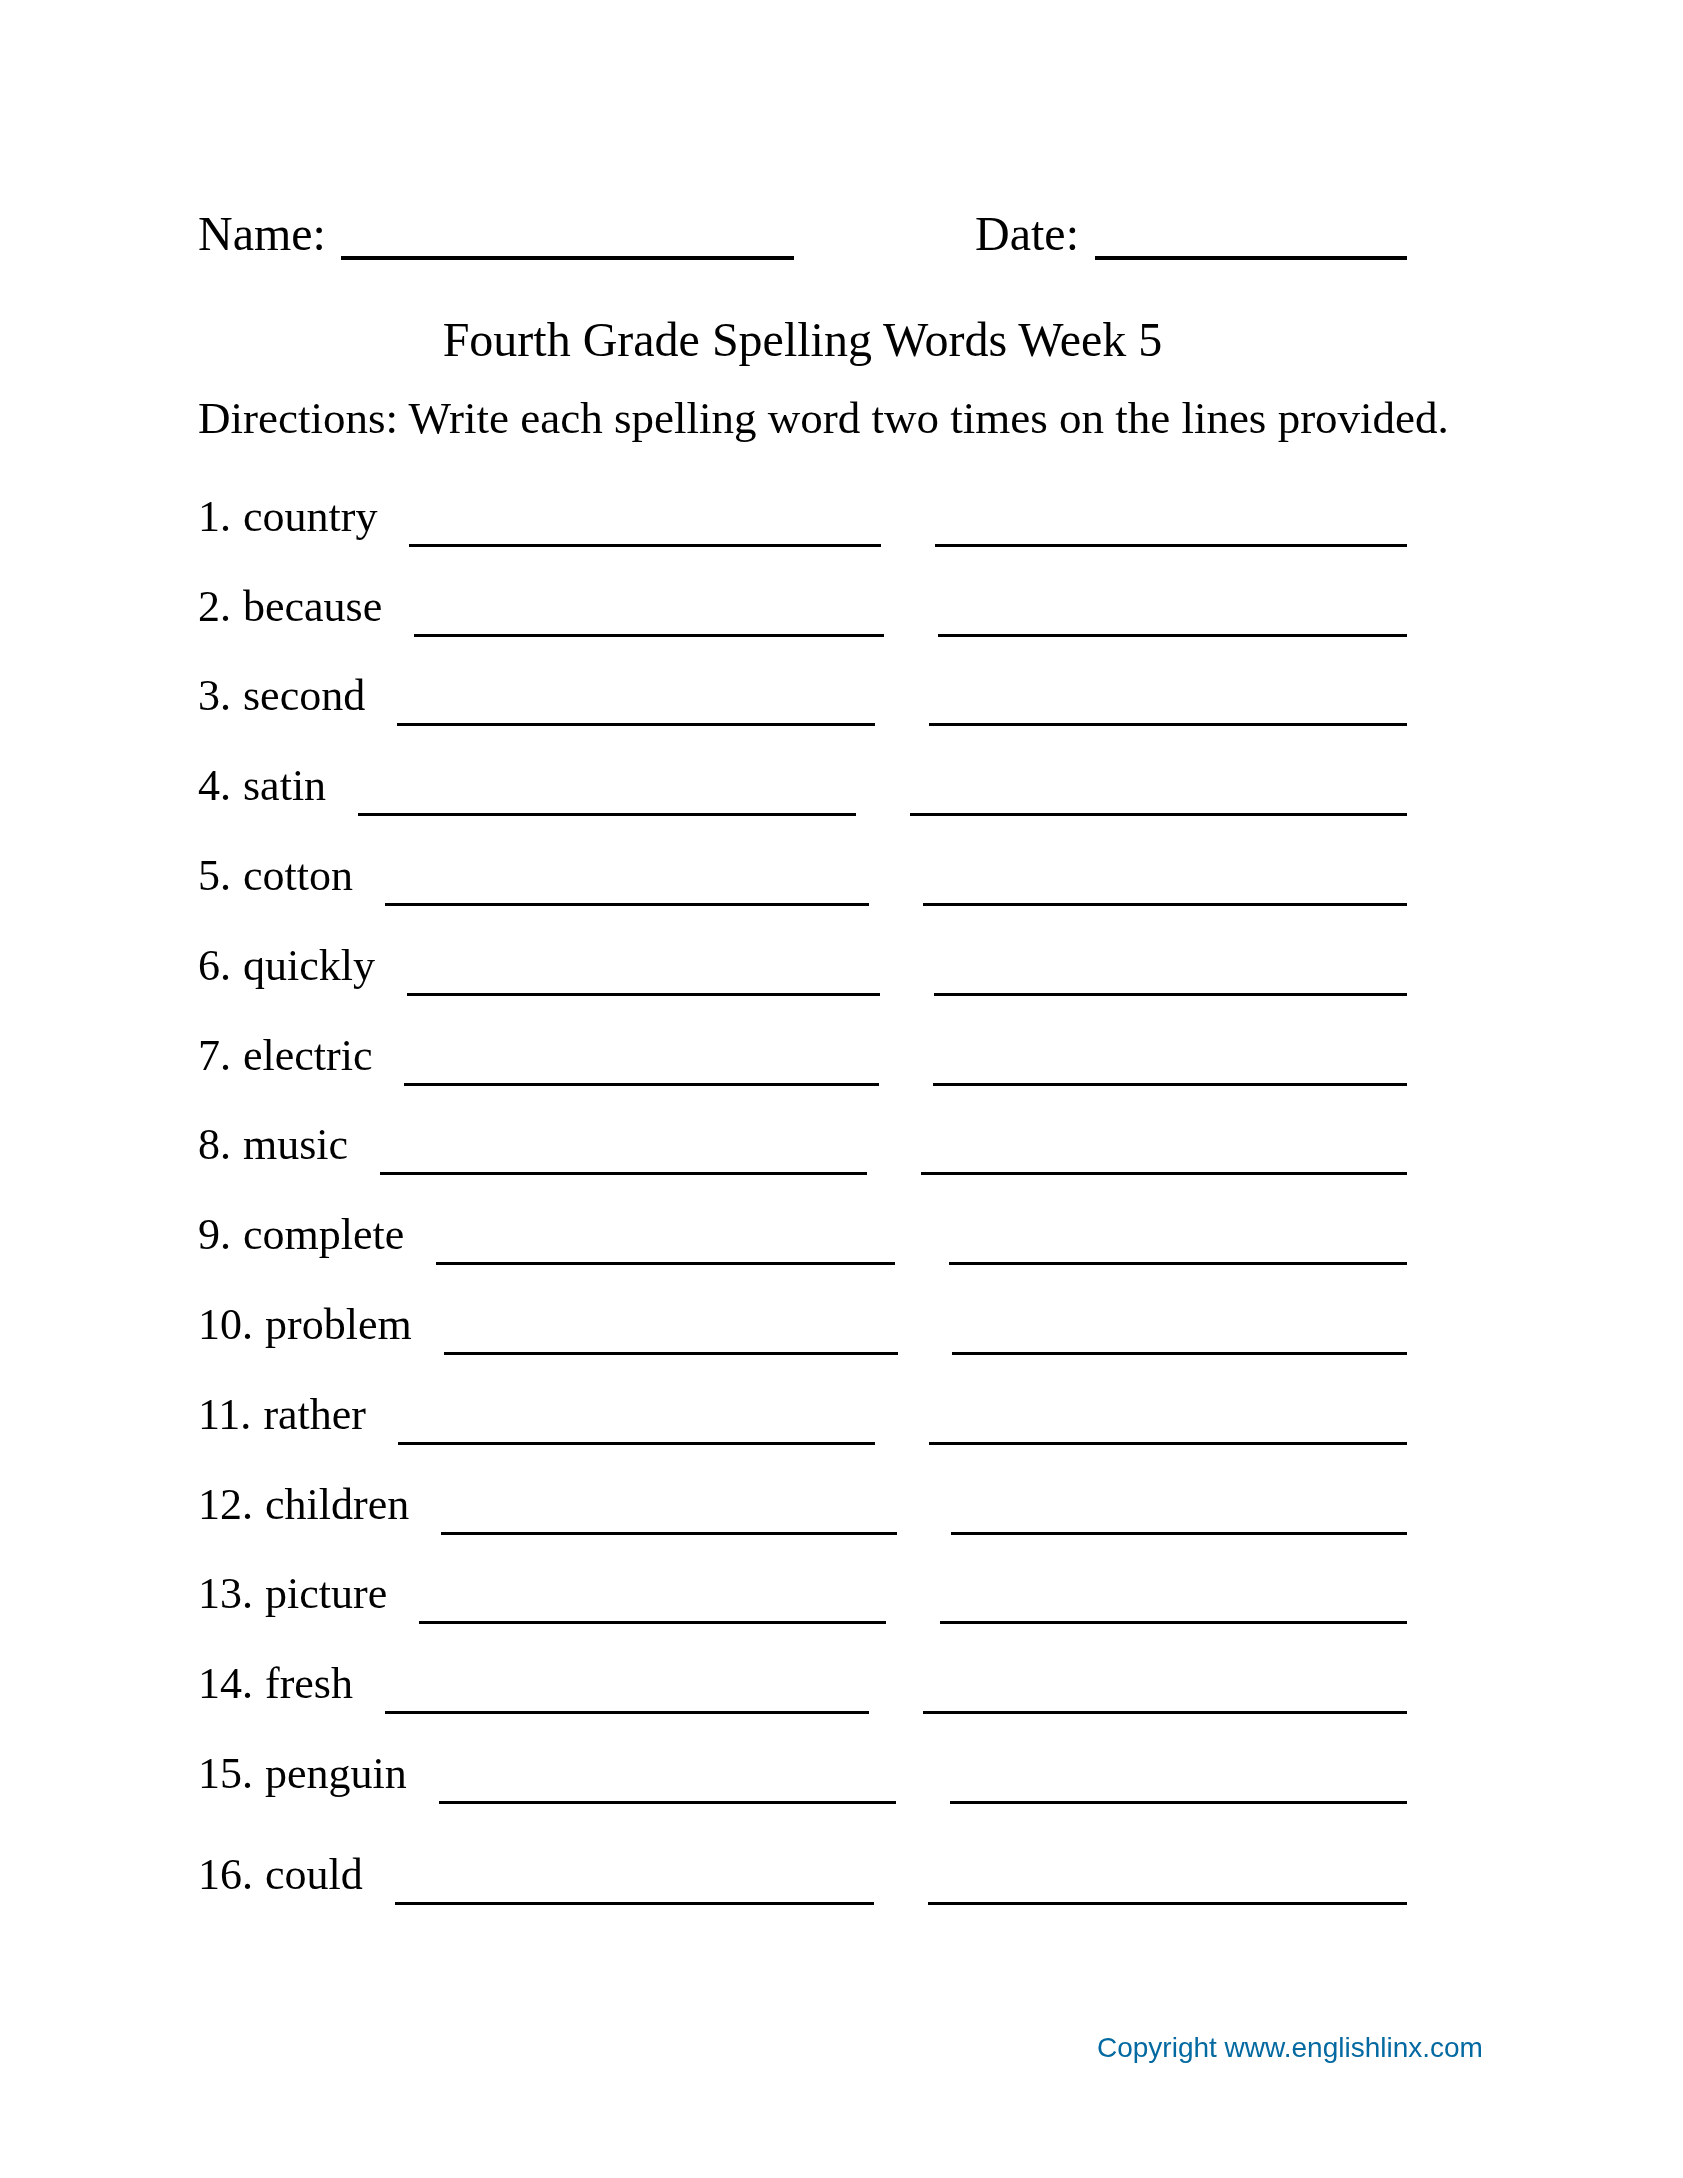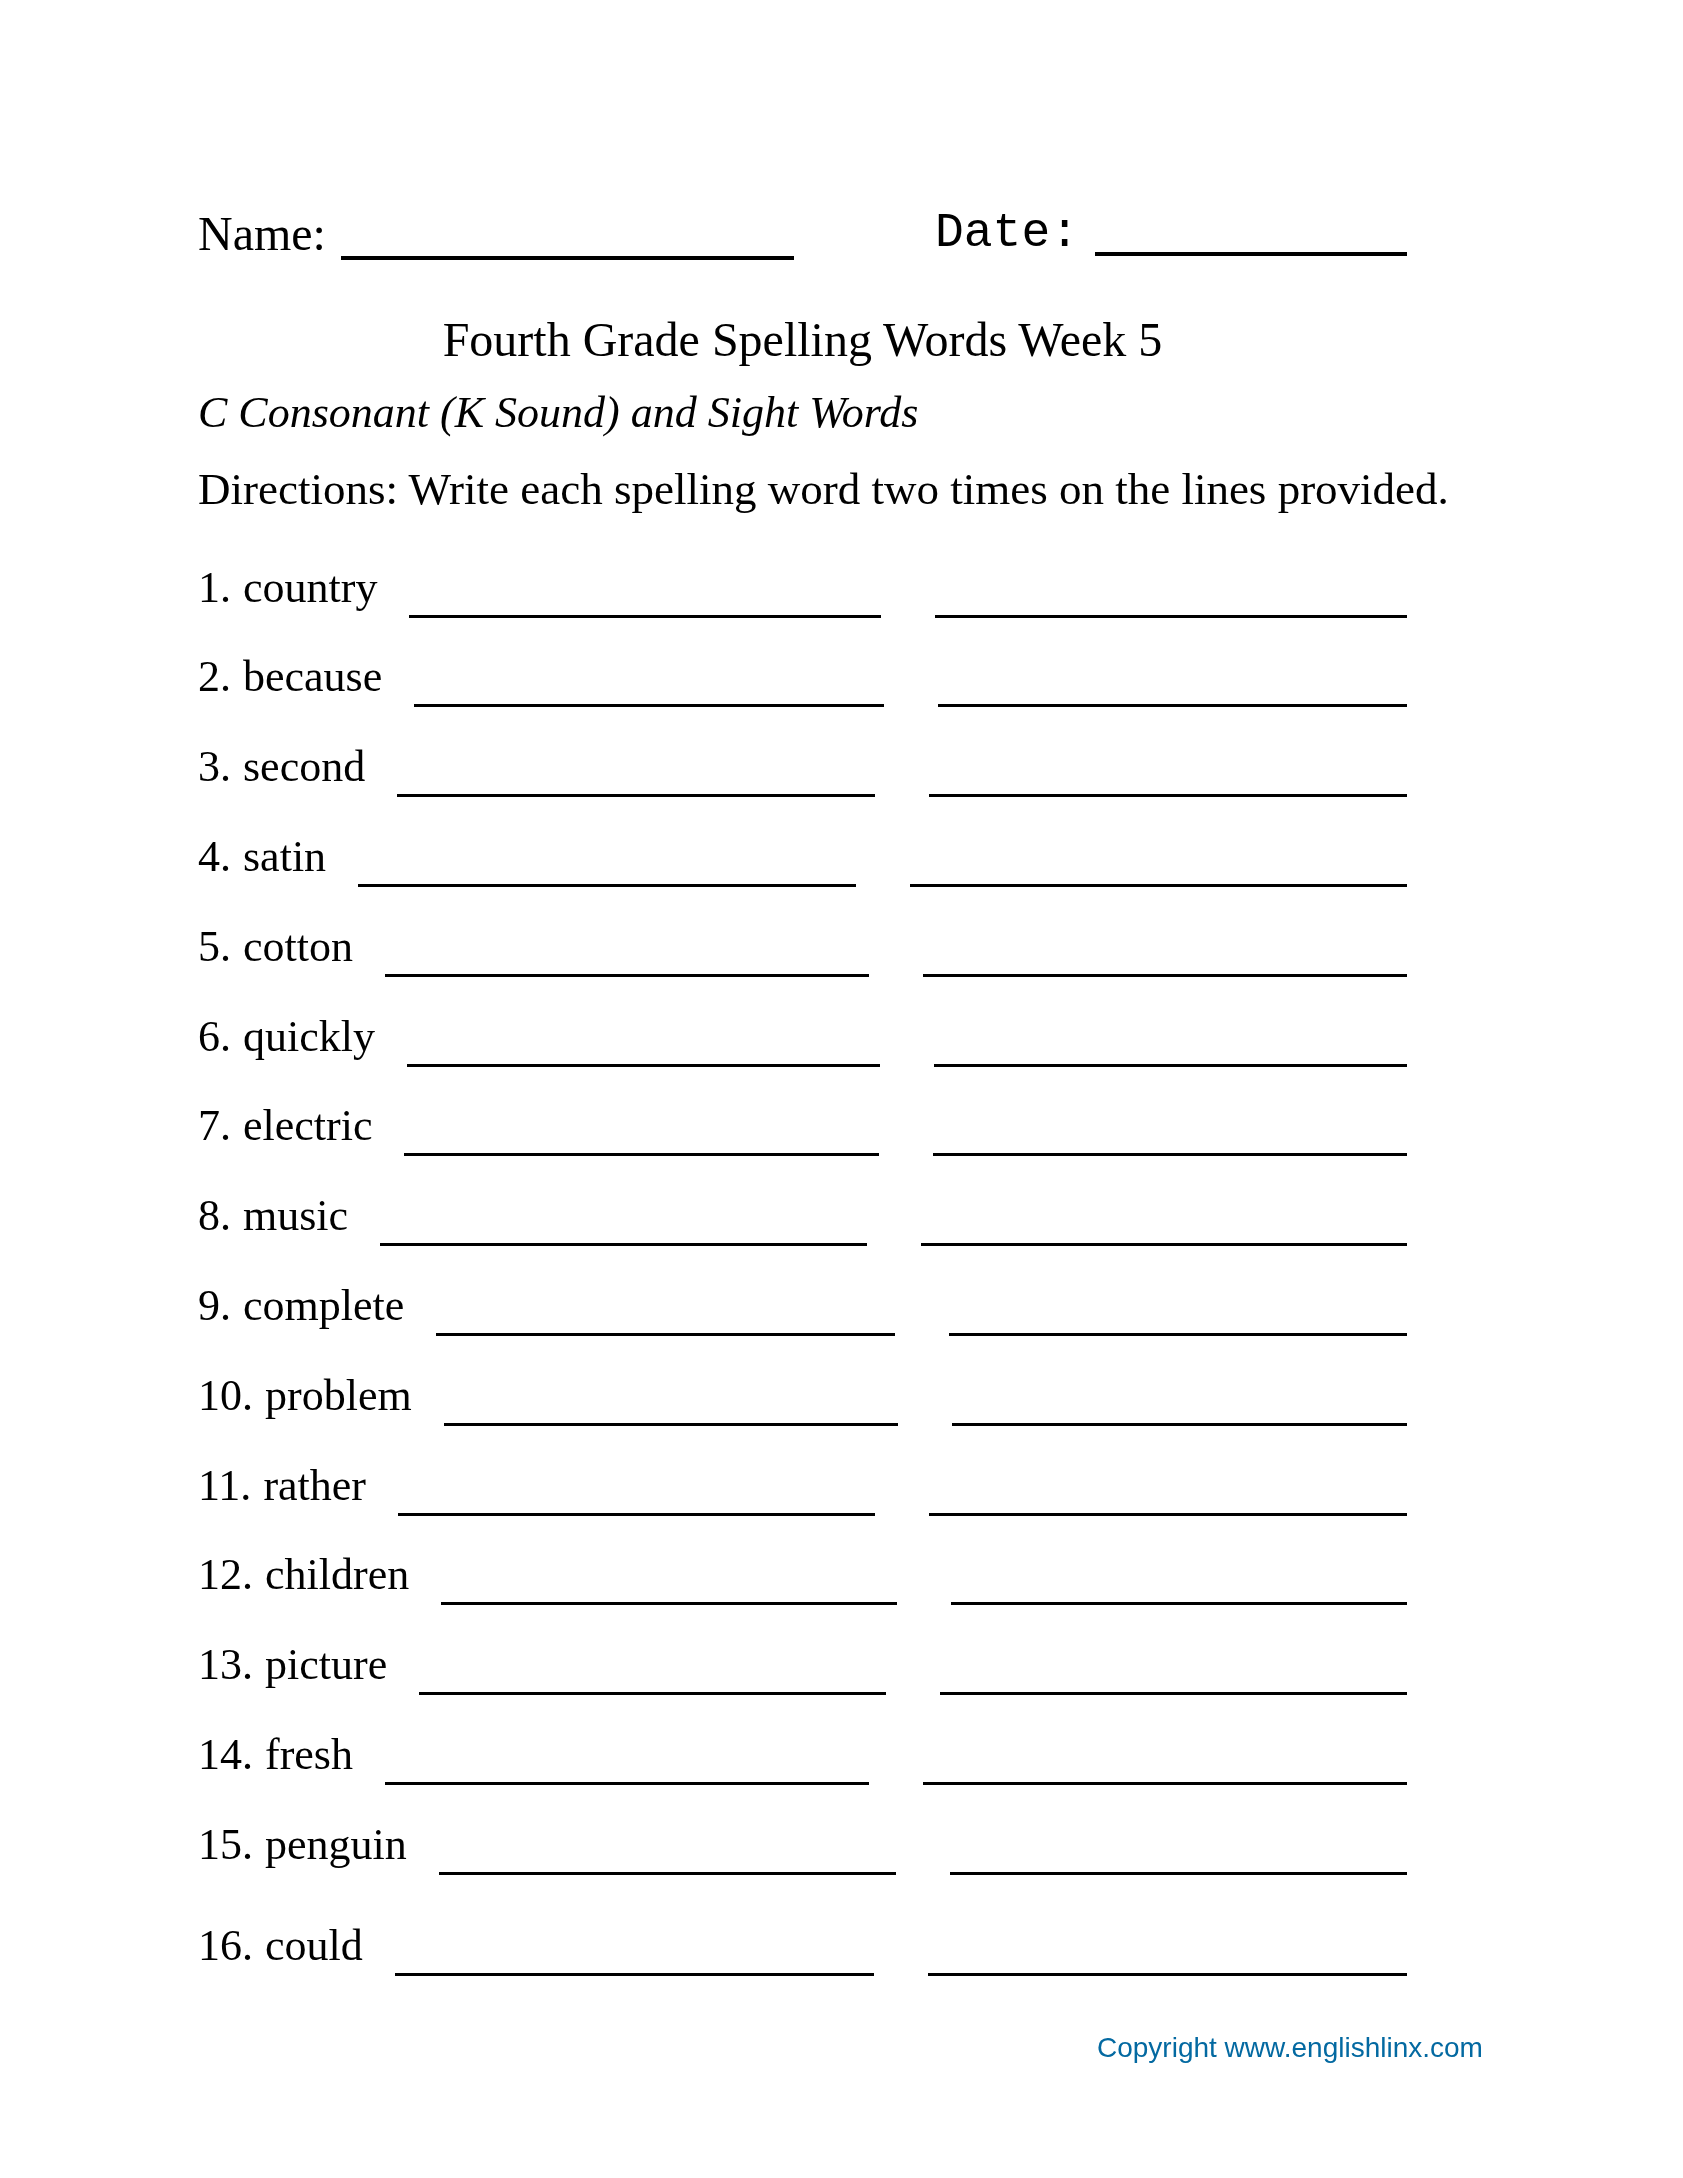--- a/index.html
+++ b/index.html
@@ -27,21 +27,21 @@
     align-items: flex-end;
     padding-top: 206px;
     font-size: 48px;
     line-height: 1.15;
     gap: 8px;
   }
   .name-group, .date-group {
     display: flex;
     align-items: baseline;
   }
-  .date-group { margin-left: auto; font-family: Liberation Mono, monospace; }
+  .date-group { margin-left: auto; }
   .hline {
     height: 0;
     border-bottom: 4px solid #000;
     transform: translateY(10px);
   }
   .name-line { width: 453px; margin-left: 15px; }
   .date-line { width: 312px; margin-left: 16px; }
 
   
   .title {
@@ -109,21 +109,20 @@
         <span class="hline name-line"></span>
       </div>
       <div class="date-group">
         <span>Date:</span>
         <span class="hline date-line"></span>
       </div>
     </div>
 
     <div class="title">Fourth Grade Spelling Words Week 5</div>
 
-    <div class="subtitle">C Consonant (K Sound) and Sight Words</div>
 
     <div class="directions">Directions: Write each spelling word two times on the lines provided.</div>
 
     <div class="word-list" id="word-list">
   <div class="row">
     <span class="word-number">1.</span>
     <span class="word-text">country</span>
     <span class="blank blank1"></span>
     <span class="blank blank2"></span>
   </div>

